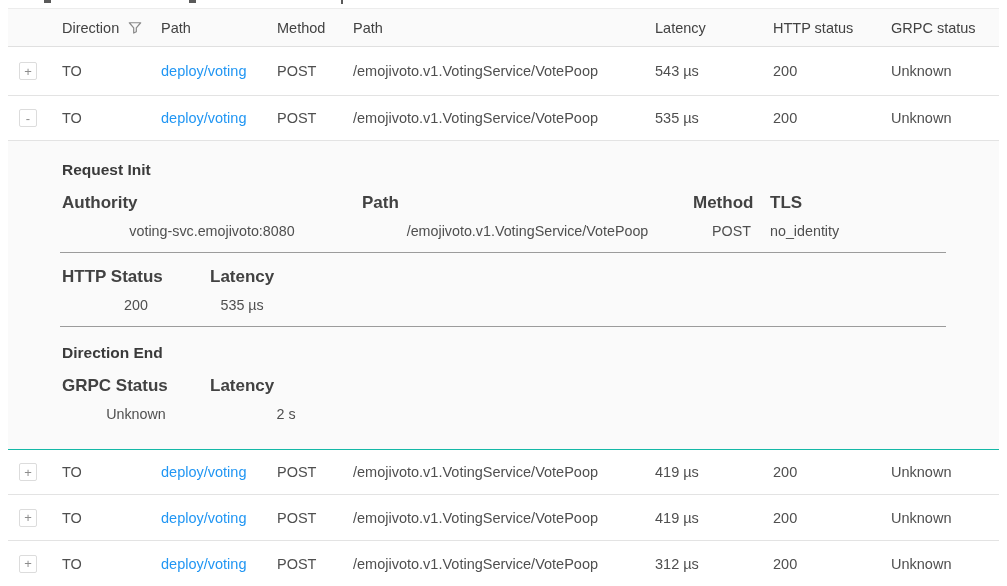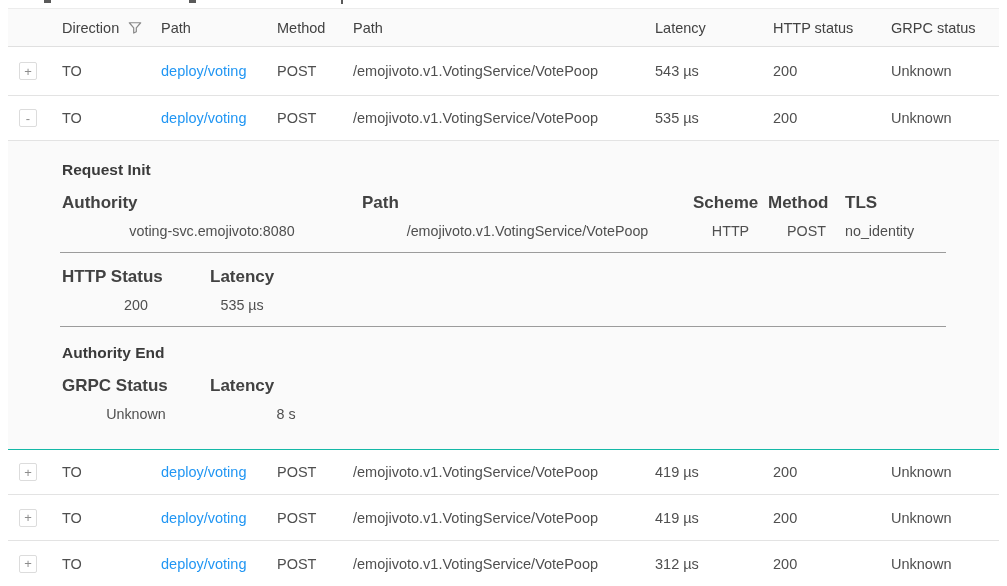--- a/index.html
+++ b/index.html
@@ -113,24 +113,20 @@
       <div class="section-title t1">Request Init</div>
       <div class="fields">
         <div class="field w300">
           <div class="label">Authority</div>
           <div class="value">voting-svc.emojivoto:8080</div>
         </div>
         <div class="field w331">
           <div class="label">Path</div>
           <div class="value">/emojivoto.v1.VotingService/VotePoop</div>
         </div>
-        <div class="field w75">
-          <div class="label">Scheme</div>
-          <div class="value">HTTP</div>
-        </div>
         <div class="field w77">
           <div class="label">Method</div>
           <div class="value">POST</div>
         </div>
         <div class="field">
           <div class="label">TLS</div>
           <div class="value">no_identity</div>
         </div>
       </div>
       <div class="divider"></div>
@@ -140,29 +136,29 @@
           <div class="label">HTTP Status</div>
           <div class="value">200</div>
         </div>
         <div class="field">
           <div class="label">Latency</div>
           <div class="value">535 µs</div>
         </div>
       </div>
       <div class="divider"></div>
 
-      <div class="section-title t3">Authority End</div>
+      <div class="section-title t3">Direction End</div>
       <div class="fields">
         <div class="field w148">
           <div class="label">GRPC Status</div>
           <div class="value">Unknown</div>
         </div>
         <div class="field w152">
           <div class="label">Latency</div>
-          <div class="value">8 s</div>
+          <div class="value">2 s</div>
         </div>
       </div>
     </div>
 
     <div class="grid-row row">
       <div>
           <button class="expand-btn">+</button>
         </div>
       <div>TO</div>
       <div><a class="link">deploy/voting</a></div>

